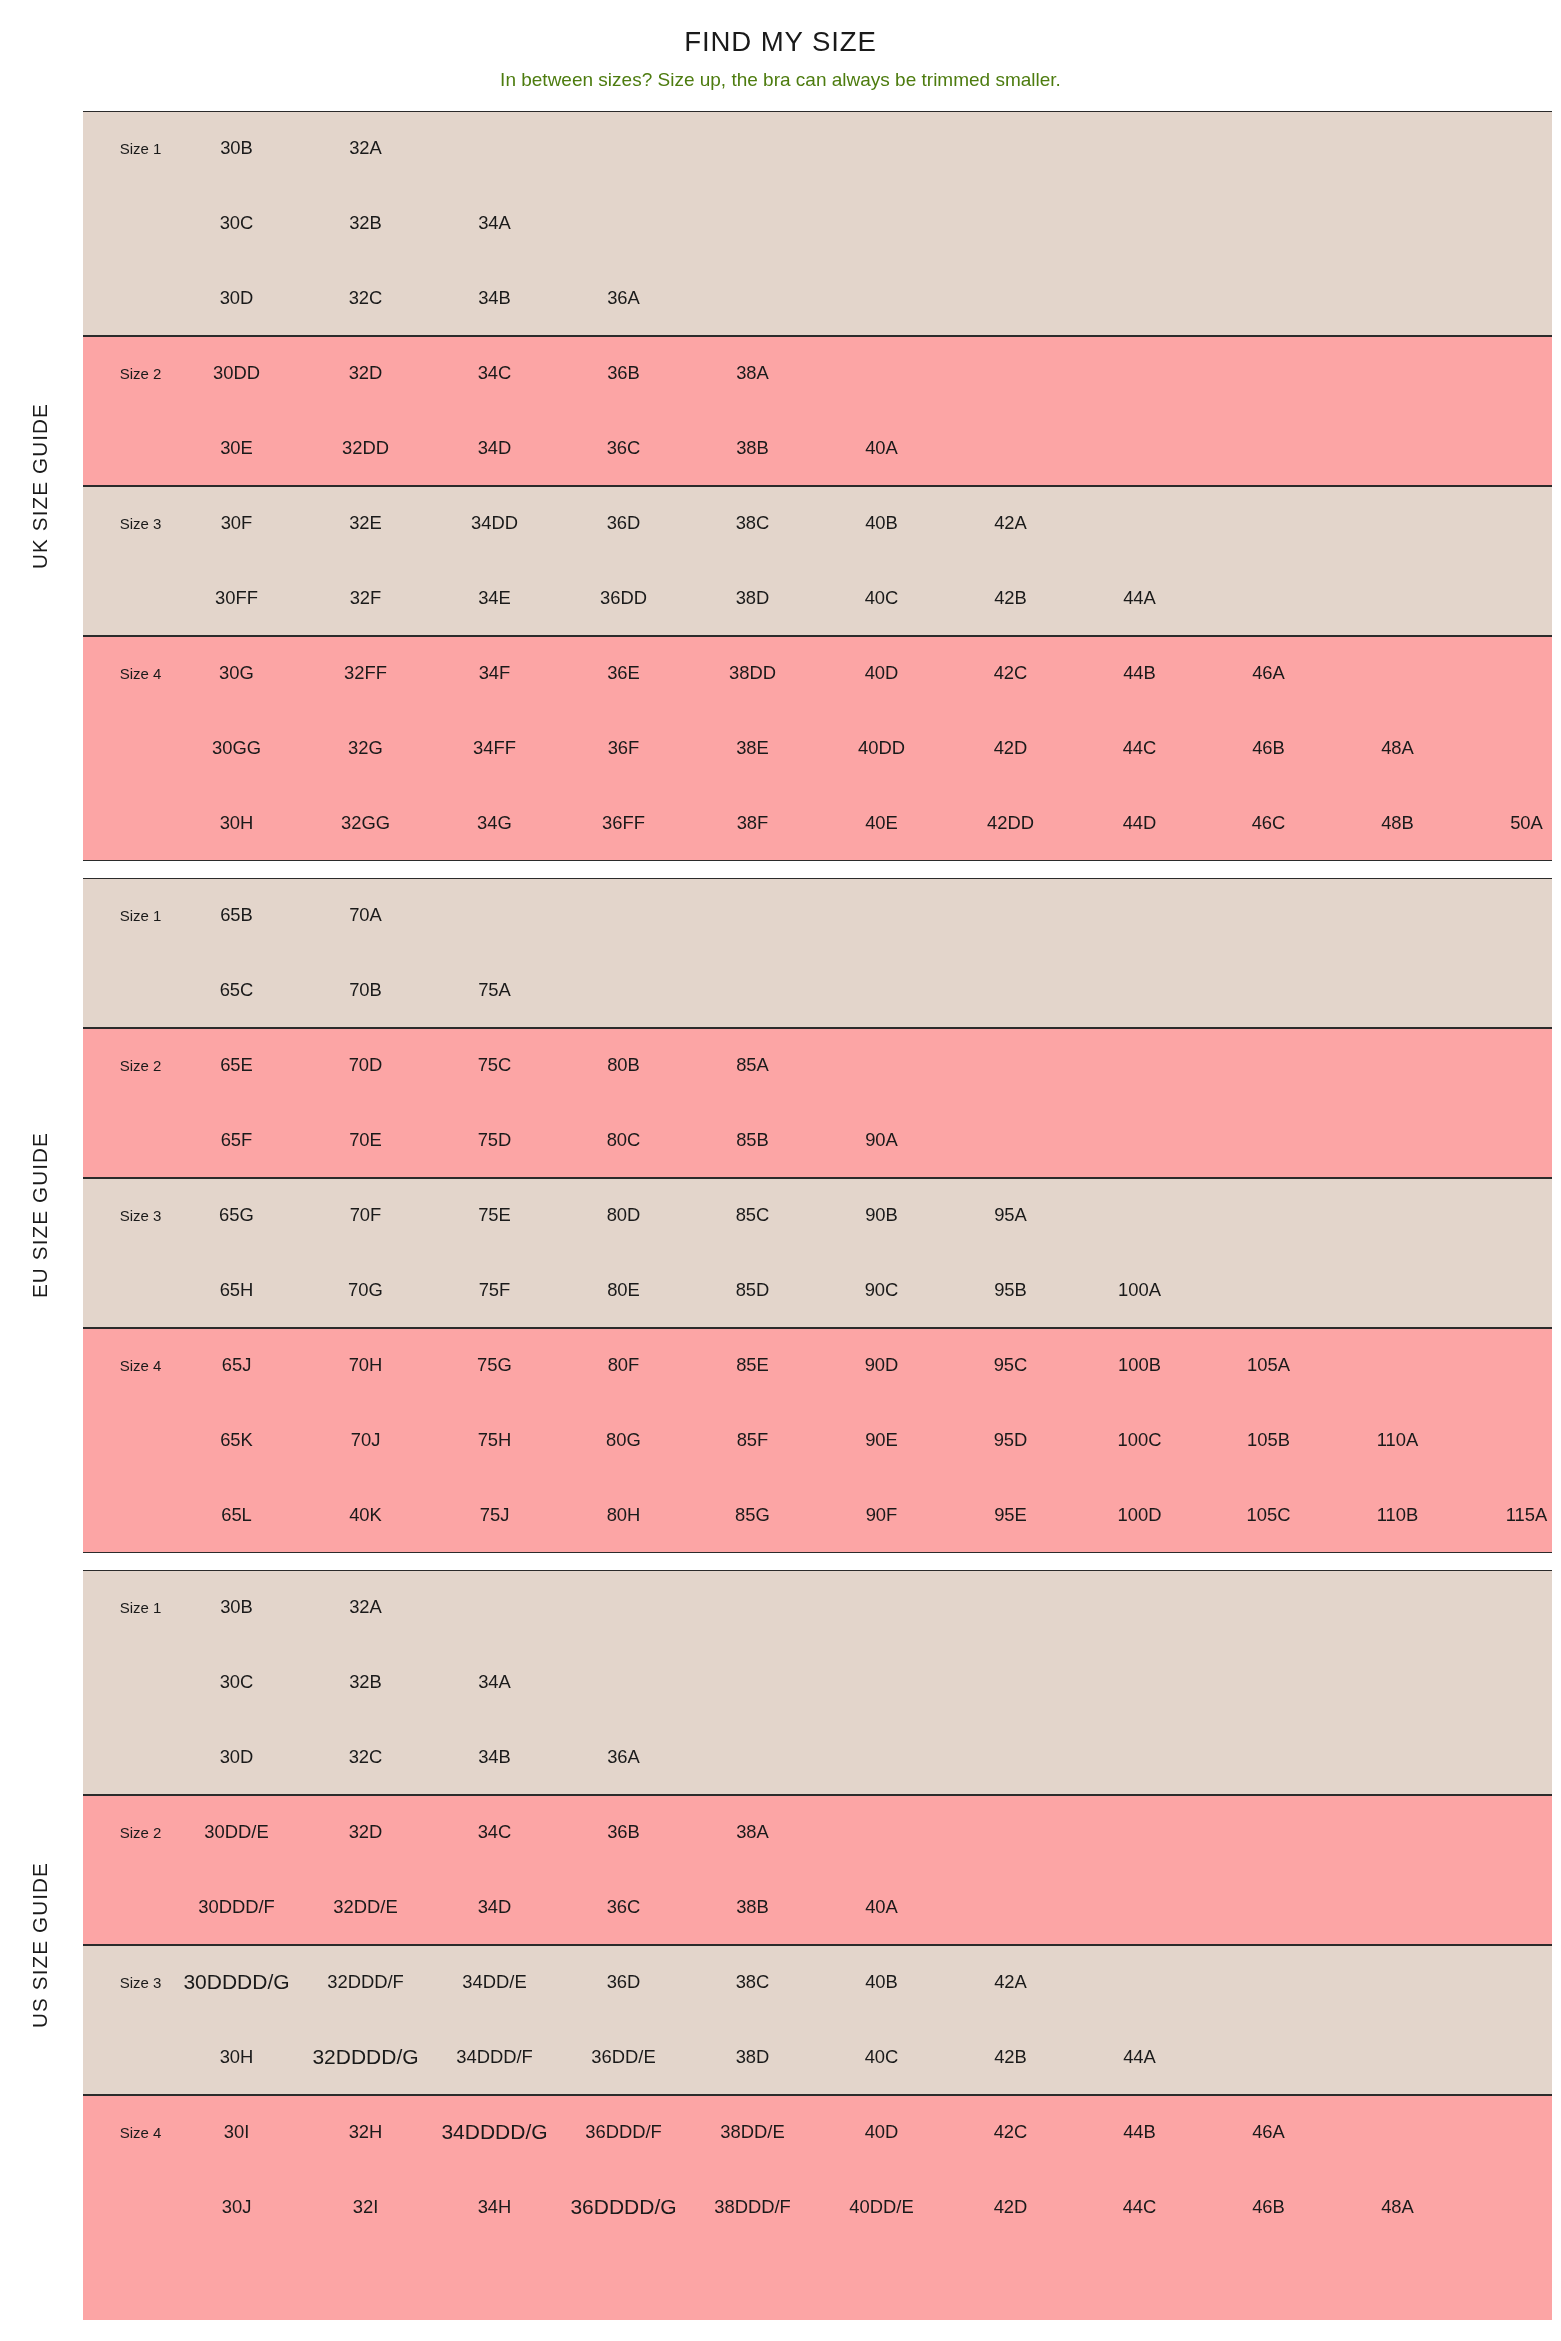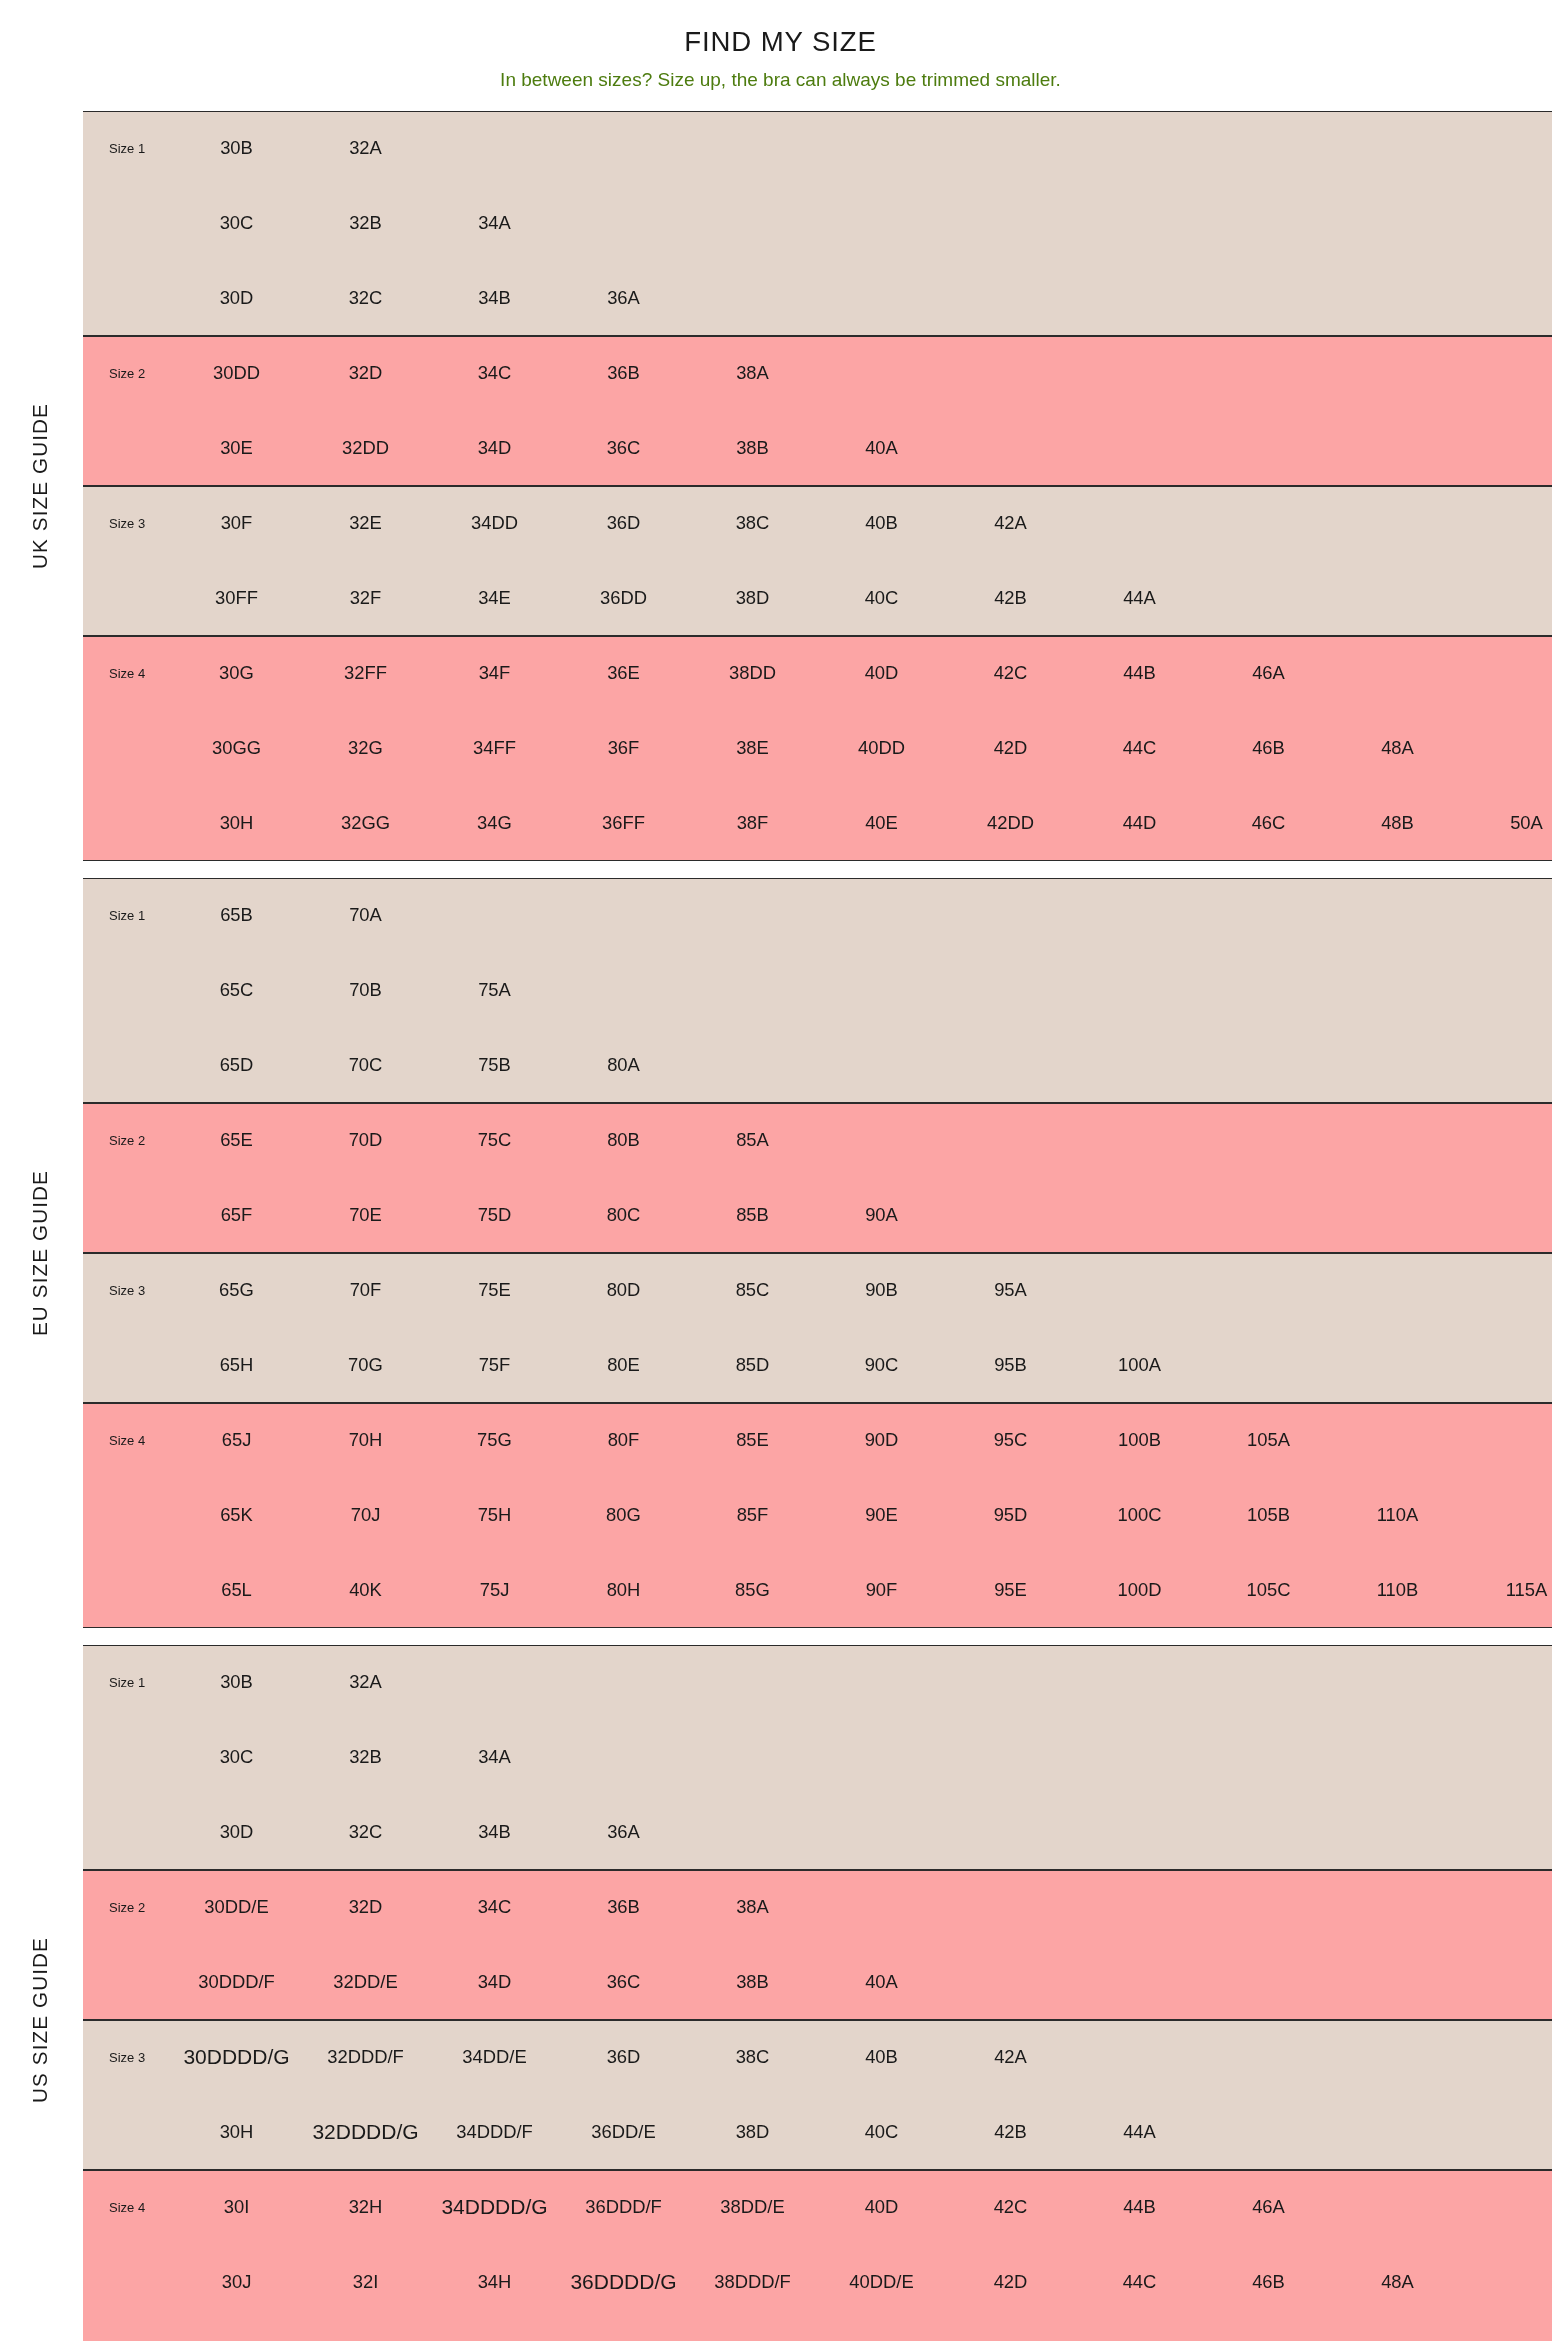--- a/index.html
+++ b/index.html
@@ -107,23 +107,23 @@
     font-size: 18.4px;
     color: #1a1a1a;
     text-align: center;
     flex: 0 0 129px;
     width: 129px;
     white-space: nowrap;
   }
   .cell.label {
     flex: 0 0 89px;
     width: 89px;
-    text-align: left;
+    text-align: center;
     padding-left: 26px;
-    font-size: 13px;
+    font-size: 15px;
   }
   .cell.small {
     font-size: 21px;
   }
 </style>
 </head>
 <body>
 
 <div class="page">
 
@@ -321,34 +321,20 @@
             <div class="cell">75A</div>
             <div class="cell"></div>
             <div class="cell"></div>
             <div class="cell"></div>
             <div class="cell"></div>
             <div class="cell"></div>
             <div class="cell"></div>
             <div class="cell"></div>
             <div class="cell"></div>
           </div>
-          <div class="row">
-            <div class="cell label"></div>
-            <div class="cell">65D</div>
-            <div class="cell">70C</div>
-            <div class="cell">75B</div>
-            <div class="cell">80A</div>
-            <div class="cell"></div>
-            <div class="cell"></div>
-            <div class="cell"></div>
-            <div class="cell"></div>
-            <div class="cell"></div>
-            <div class="cell"></div>
-            <div class="cell"></div>
-          </div>
           <div class="rule-bottom"></div>
         </div>
         <div class="sizeblock plain">
           <div class="rule-top"></div>
           <div class="row">
             <div class="cell label">Size 2</div>
             <div class="cell">65E</div>
             <div class="cell">70D</div>
             <div class="cell">75C</div>
             <div class="cell">80B</div>

